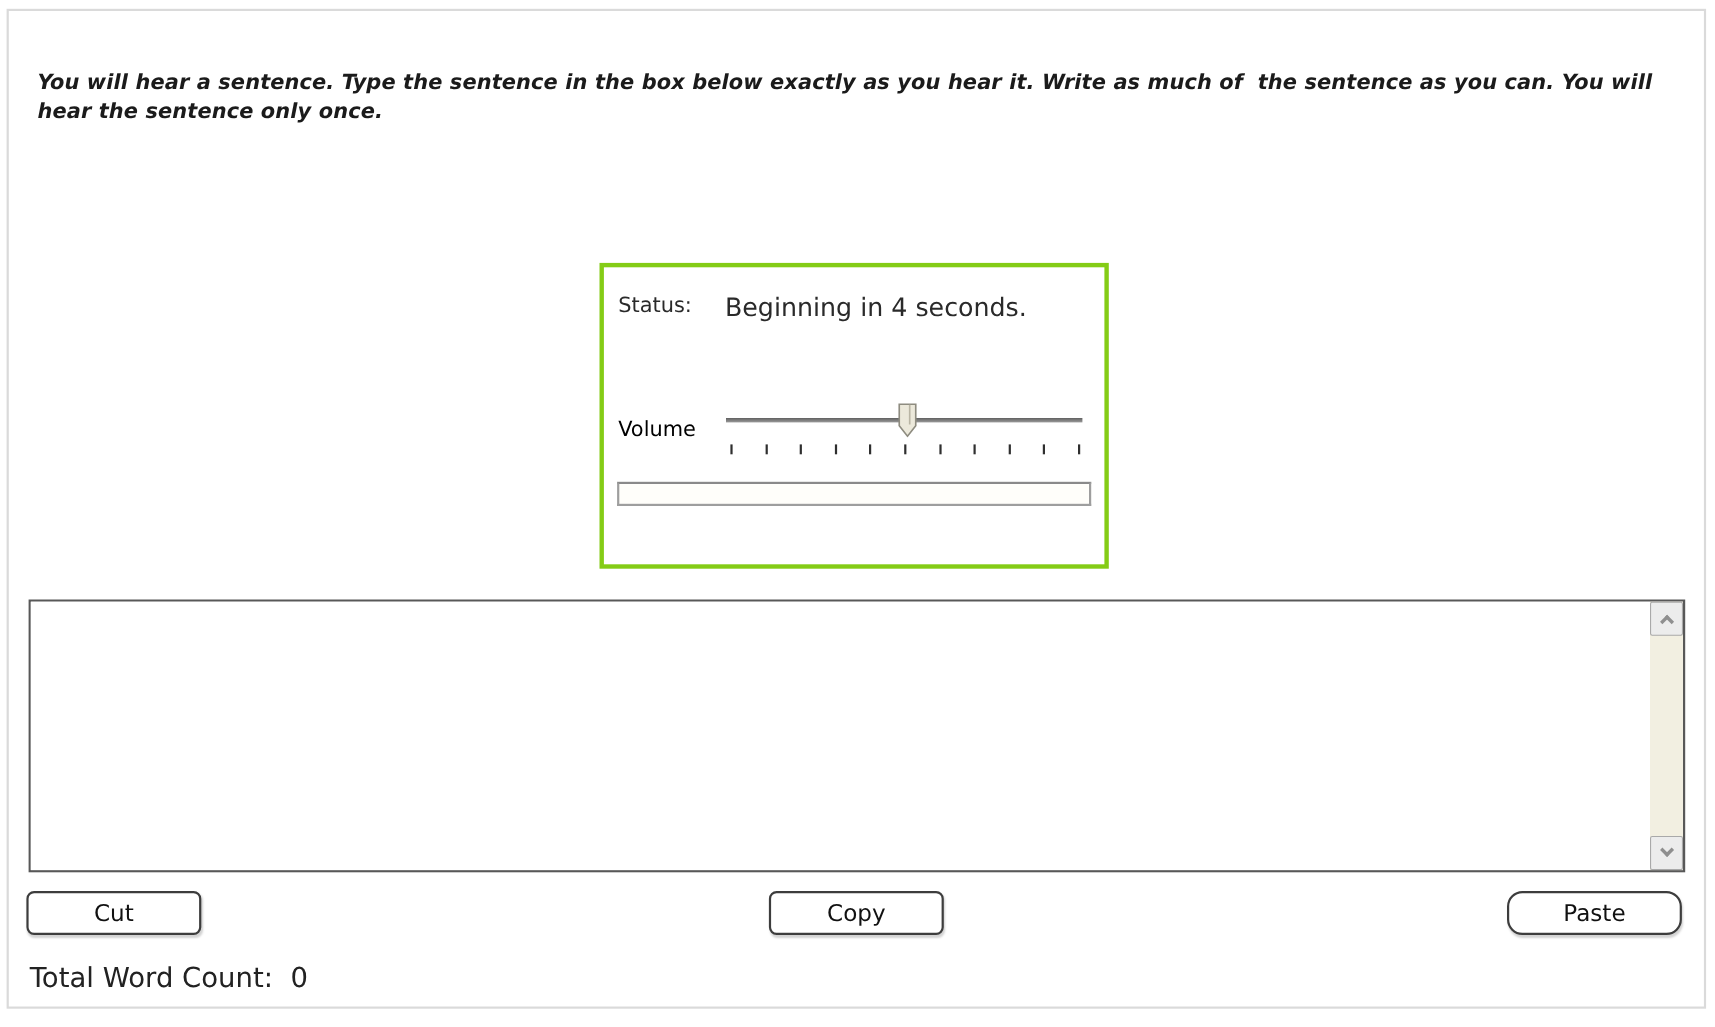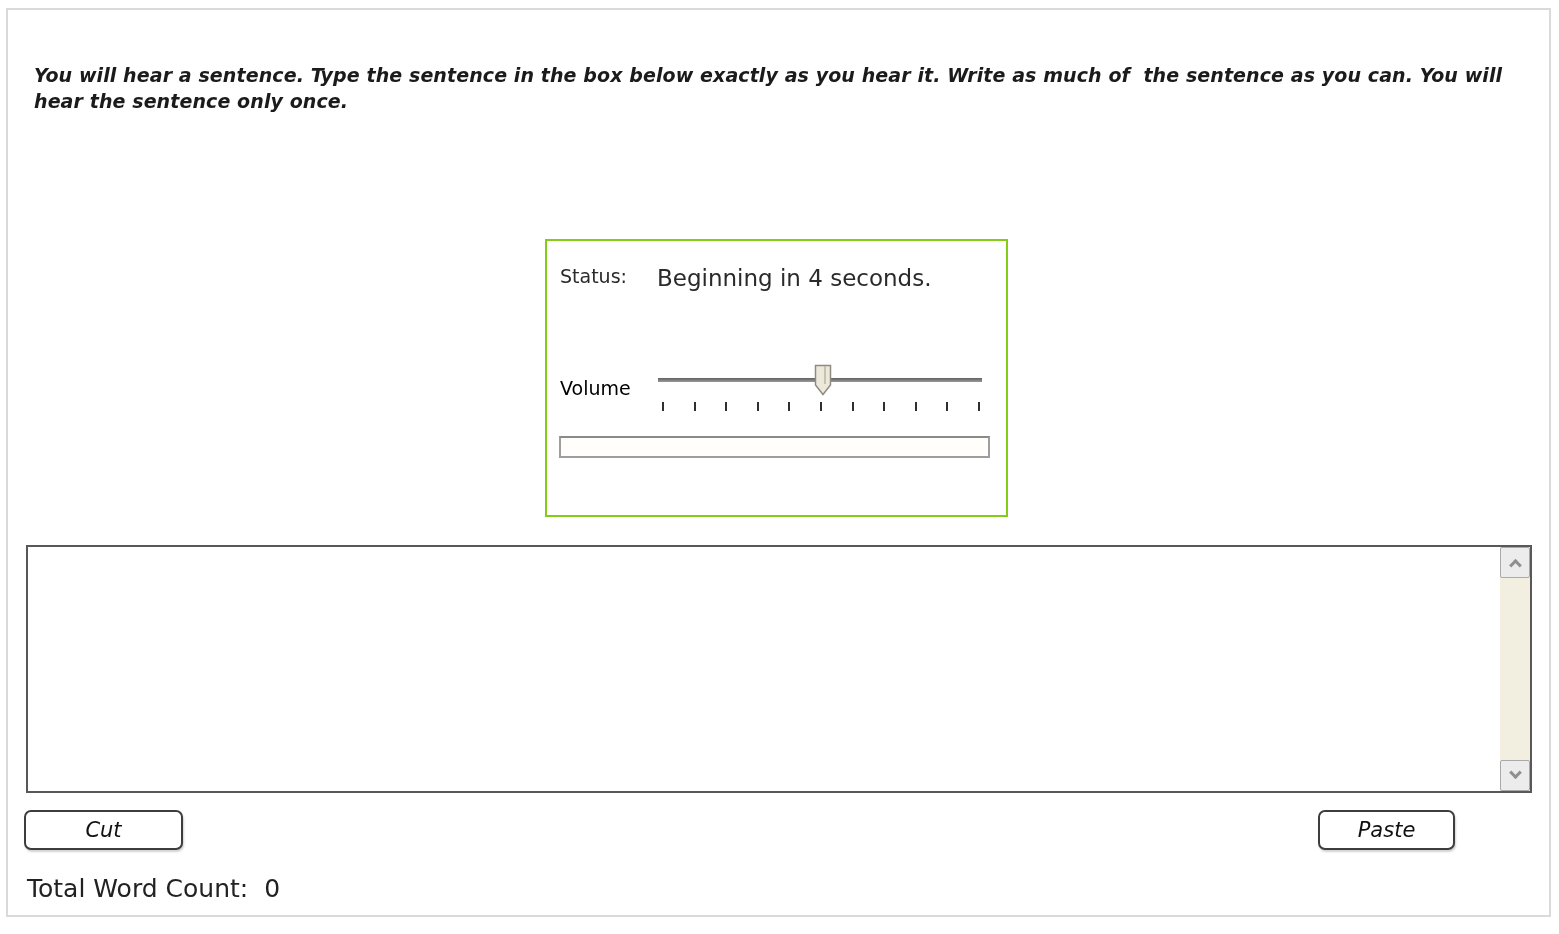--- a/index.html
+++ b/index.html
@@ -34,21 +34,21 @@
     white-space: pre-wrap;
     letter-spacing: 0.1px;
     margin-top: 32px;
   }
 
   
   .player-box {
     position: absolute;
     left: 545px; top: 239px;
     width: 463px; height: 278px;
-    border: 2px solid #84cc16;
+    border: 4px solid #84cc16;
     background: #ffffff;
   }
   .status-label {
     position: absolute;
     left: 13px; top: 24px;
     font-size: 19px;
     color: #2a2a2a;
   }
   .status-value {
     position: absolute;
@@ -160,25 +160,24 @@
     top: 810px;
     height: 40px;
     background: #ffffff;
     border: 2px solid #3d3d3d;
     border-radius: 7px;
     font-family: "DejaVu Sans", "Liberation Sans", sans-serif;
     font-size: 21px;
     color: #111111;
     cursor: pointer;
     box-shadow: 1px 2px 2px rgba(0,0,0,0.18);
-    font-style: italic;
   }
   .btn-cut   { left: 24px;   width: 159px; }
   .btn-copy  { left: 699px;  width: 159px; }
-  .btn-paste { left: 1318px; width: 137px; }
+  .btn-paste { left: 1370px; width: 159px; border-radius: 14px; }
 
   
   .wordcount {
     position: absolute;
     left: 27px; top: 874px;
     font-size: 25px;
     color: #222222;
   }
   .wordcount .value { margin-left: 8px; }
 </style>
@@ -230,19 +229,20 @@
       <div class="sb-btn sb-up">
         <span class="chev up"></span>
       </div>
       <div class="sb-btn sb-down">
         <span class="chev down"></span>
       </div>
     </div>
   </div>
 
   <button class="btn btn-cut">Cut</button>
+  <button class="btn btn-copy">Copy</button>
   <button class="btn btn-paste">Paste</button>
 
   <div class="wordcount">
     <span>Total Word Count:</span>
     <span class="value">0</span>
   </div>
 </div>
 
 </body></html>

